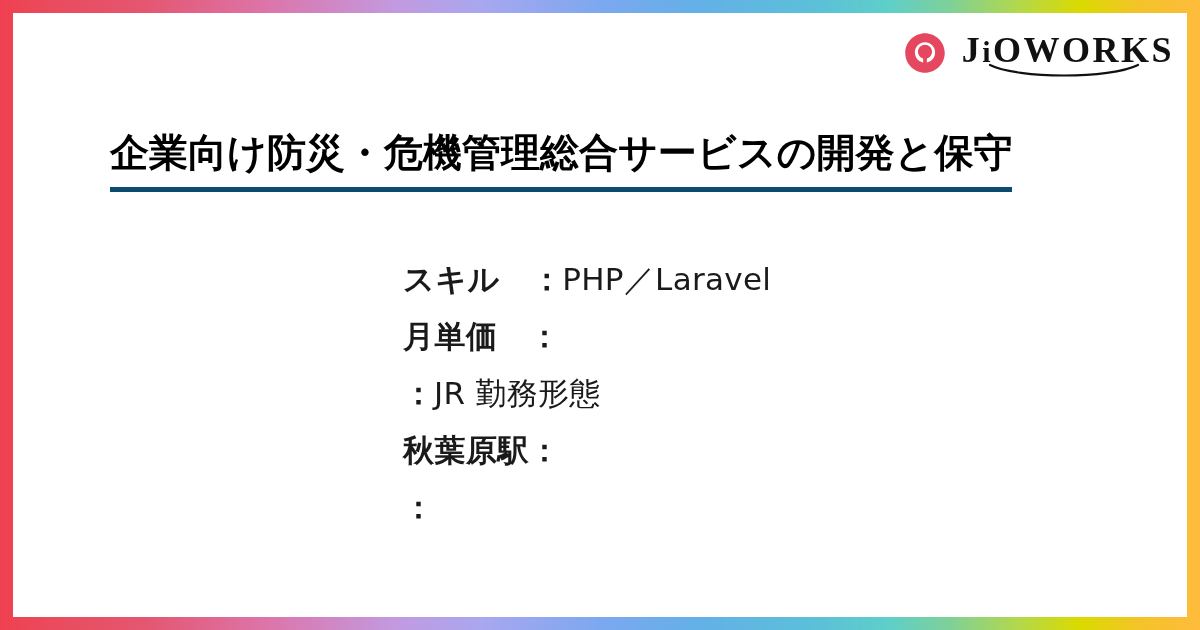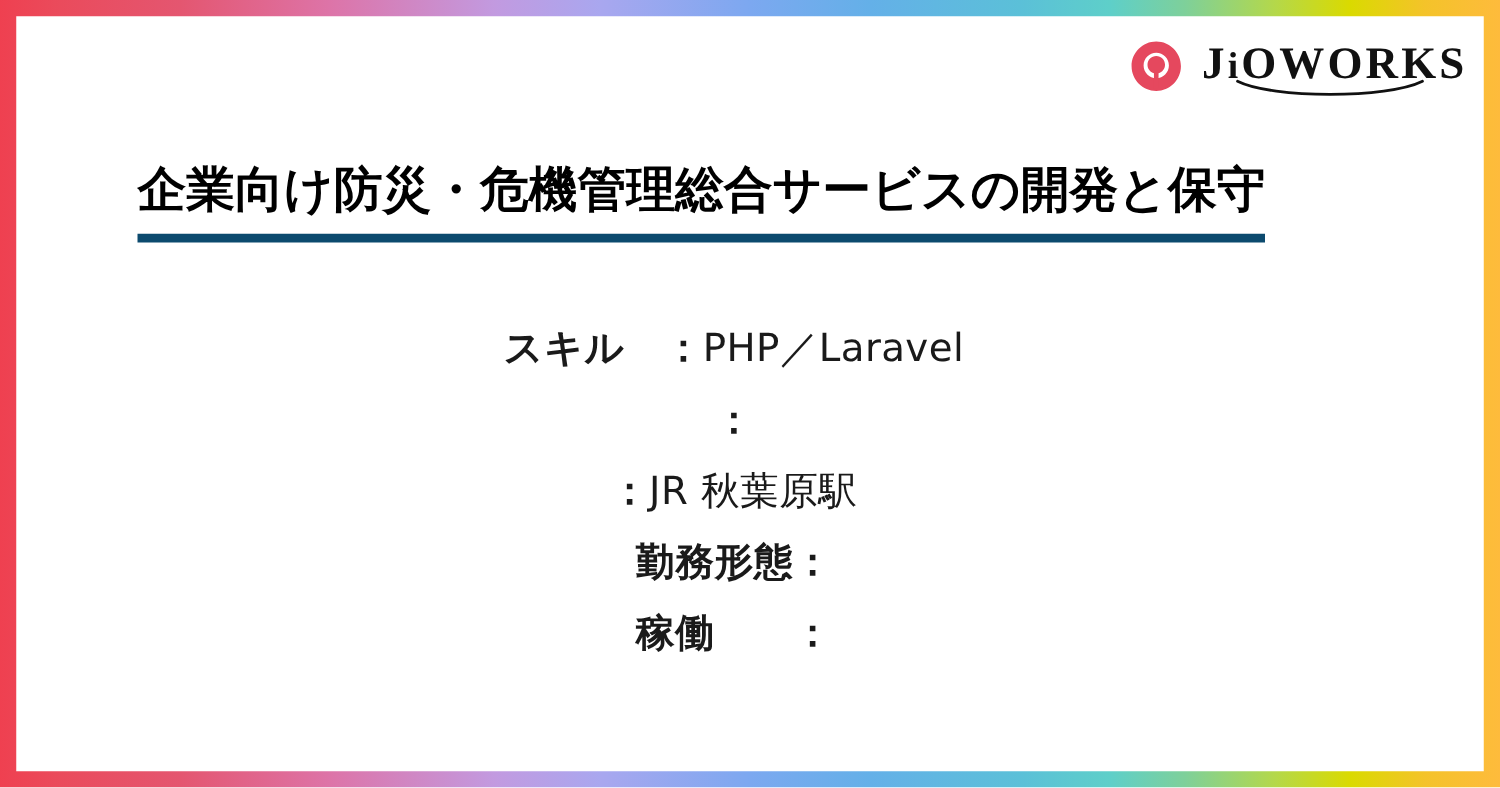--- a/index.html
+++ b/index.html
@@ -101,32 +101,31 @@
     font-family: "DejaVu Sans", "Liberation Sans", sans-serif;
     font-weight: 700;
     font-size: 39px;
     line-height: 54px;
     color: #000000;
     white-space: nowrap;
     letter-spacing: 0px;
   }
   .title-underline {
     display: inline-block;
-    border-bottom: 7px solid #0c4a6e;
+    border-bottom: 5px solid #0c4a6e;
     padding-bottom: 7px;
   }
 
   
   .details {
     position: absolute;
     left: 390px;
     top: 238px;
     display: flex;
     flex-direction: column;
-    align-items: center;
   }
   .detail-row {
     display: flex;
     align-items: baseline;
     height: 57px;
     font-size: 31px;
     line-height: 57px;
     color: #1a1a1a;
     white-space: nowrap;
   }
@@ -168,30 +167,30 @@
       <span class="title-underline">企業向け防災・危機管理総合サービスの開発と保守</span>
     </div>
 
     <div class="details">
       <div class="detail-row">
         <span class="detail-label">スキル　</span>
         <span class="detail-sep">：</span>
         <span class="detail-value">PHP／Laravel</span>
       </div>
       <div class="detail-row">
+        <span class="detail-label">月単価　</span>
         <span class="detail-sep">：</span>
       </div>
       <div class="detail-row">
         <span class="detail-sep">：</span>
-        <span class="detail-value">JR 秋葉原駅</span>
+        <span class="detail-value">JR 勤務形態</span>
       </div>
       <div class="detail-row">
-        <span class="detail-label">勤務形態</span>
+        <span class="detail-label">秋葉原駅</span>
         <span class="detail-sep">：</span>
       </div>
       <div class="detail-row">
-        <span class="detail-label">稼働　　</span>
         <span class="detail-sep">：</span>
       </div>
     </div>
 
   </div>
 </div>
 
 </body></html>

